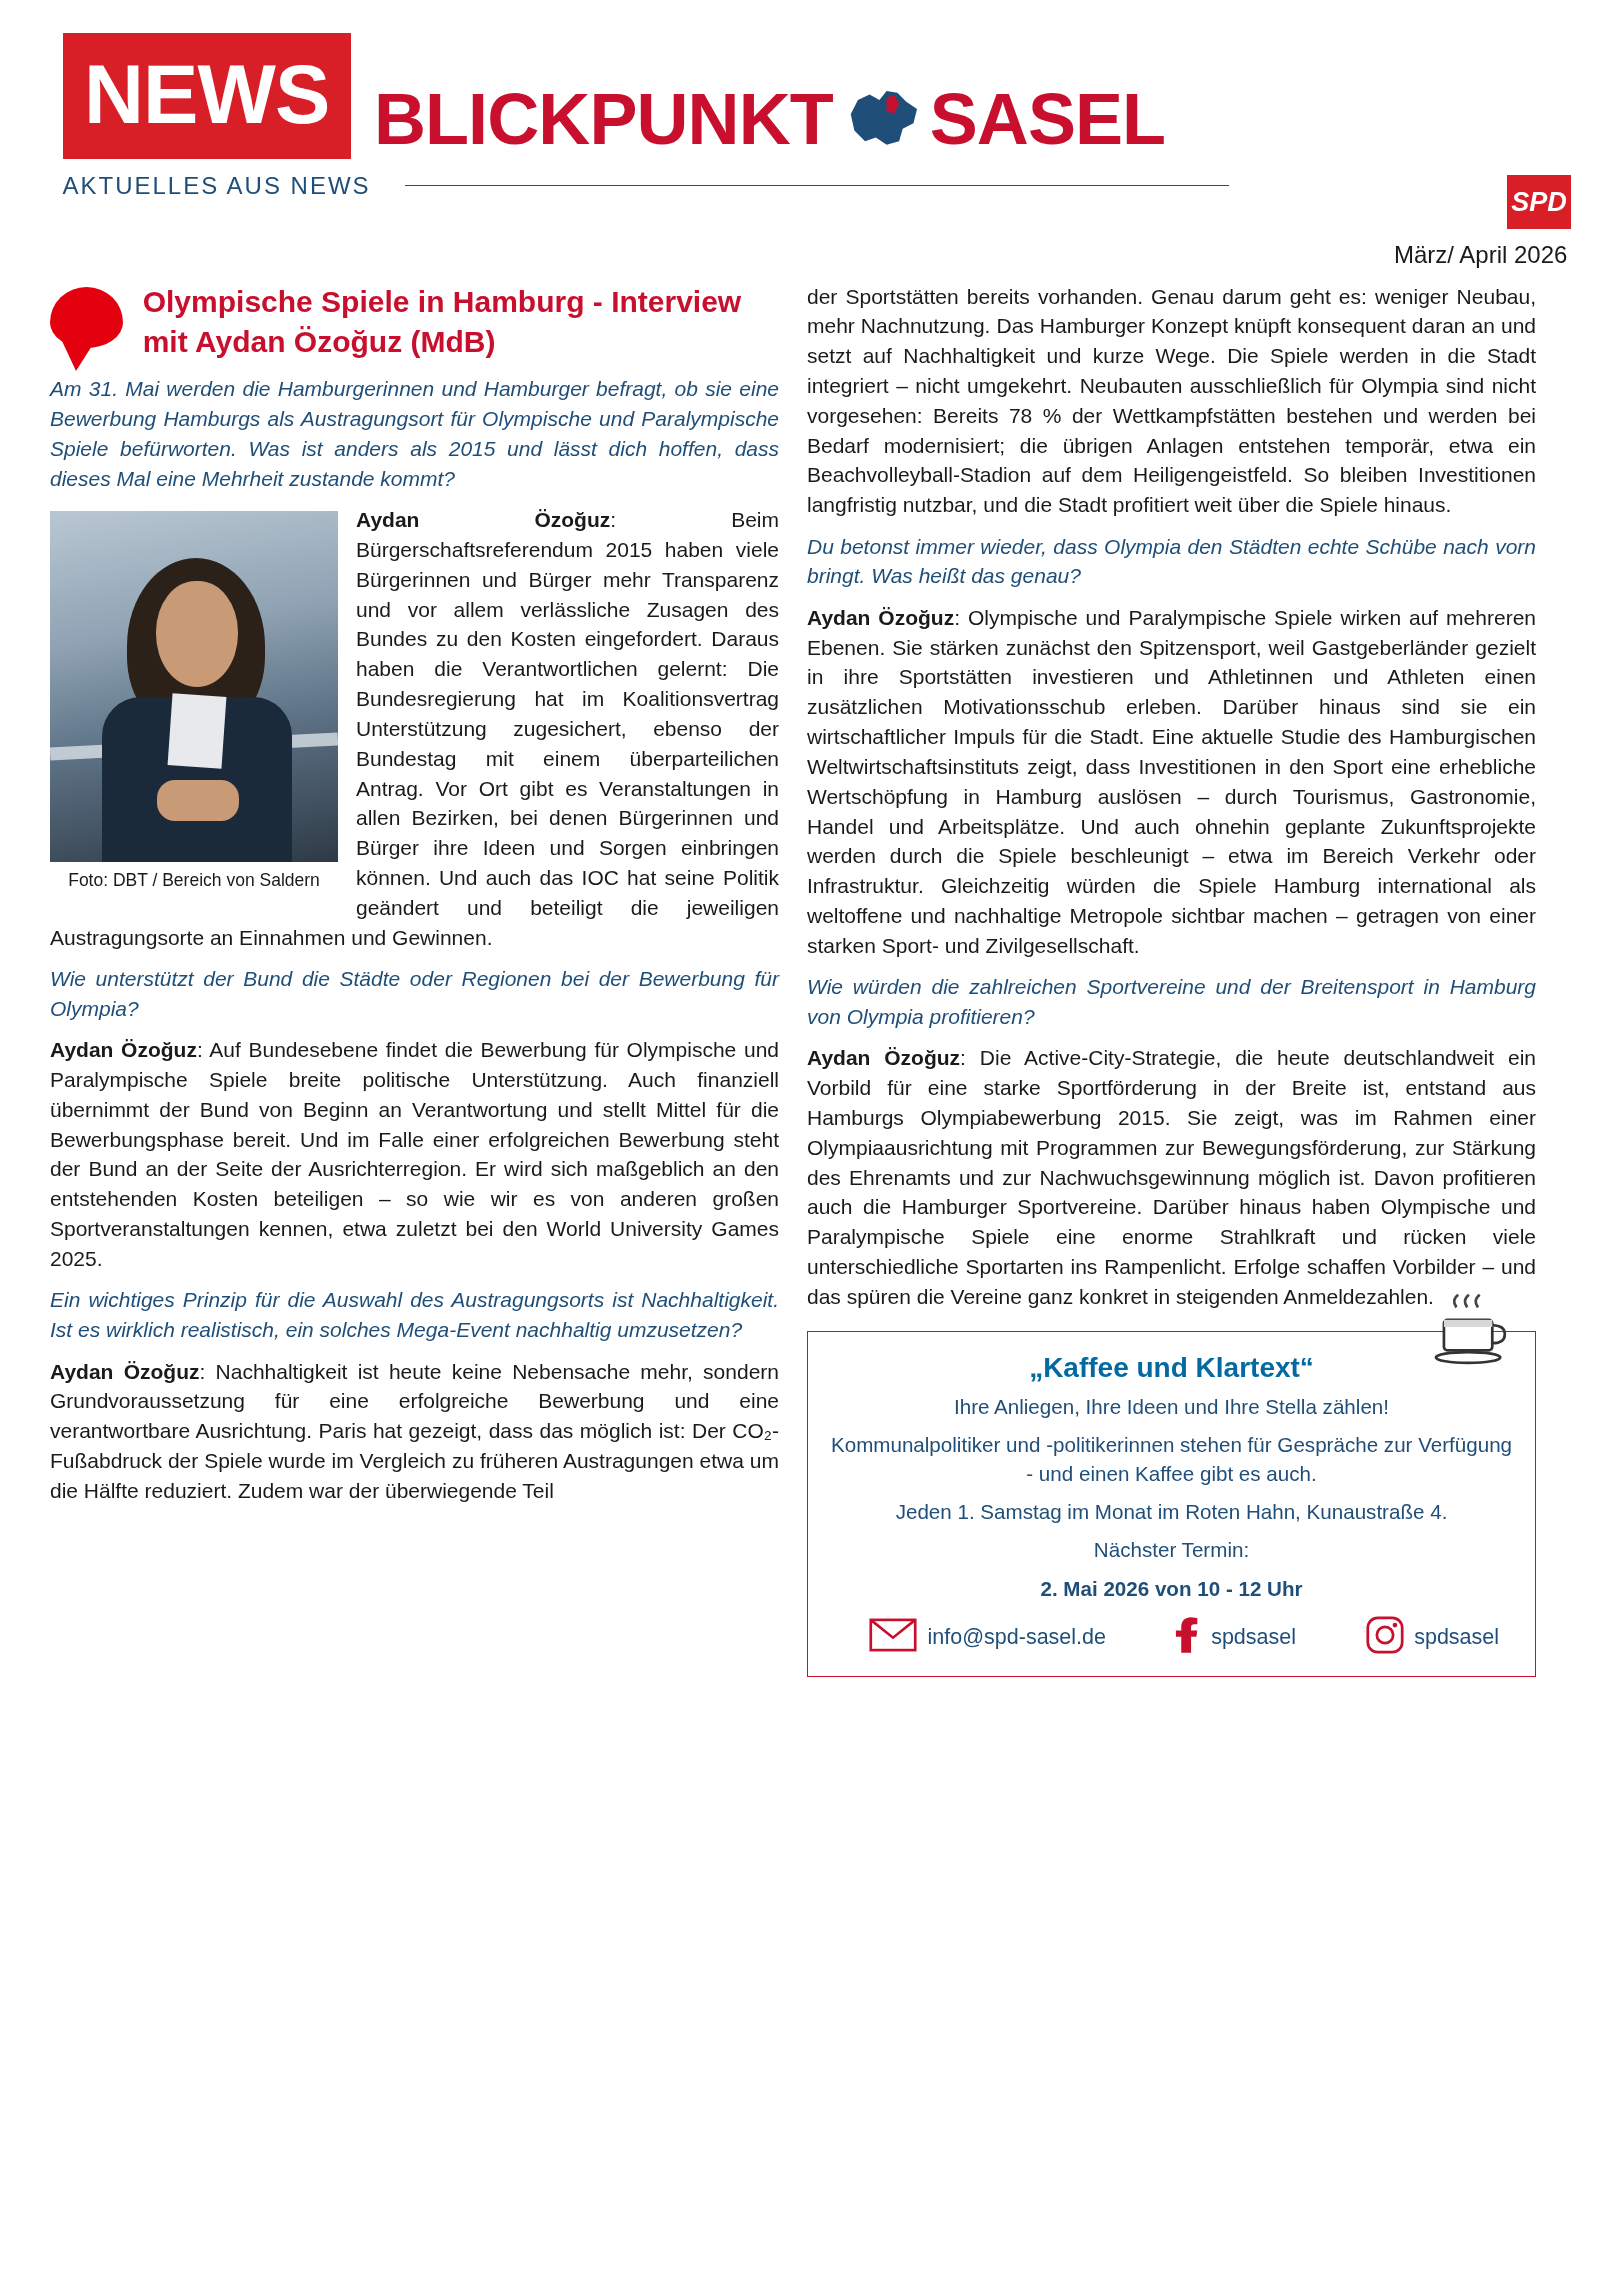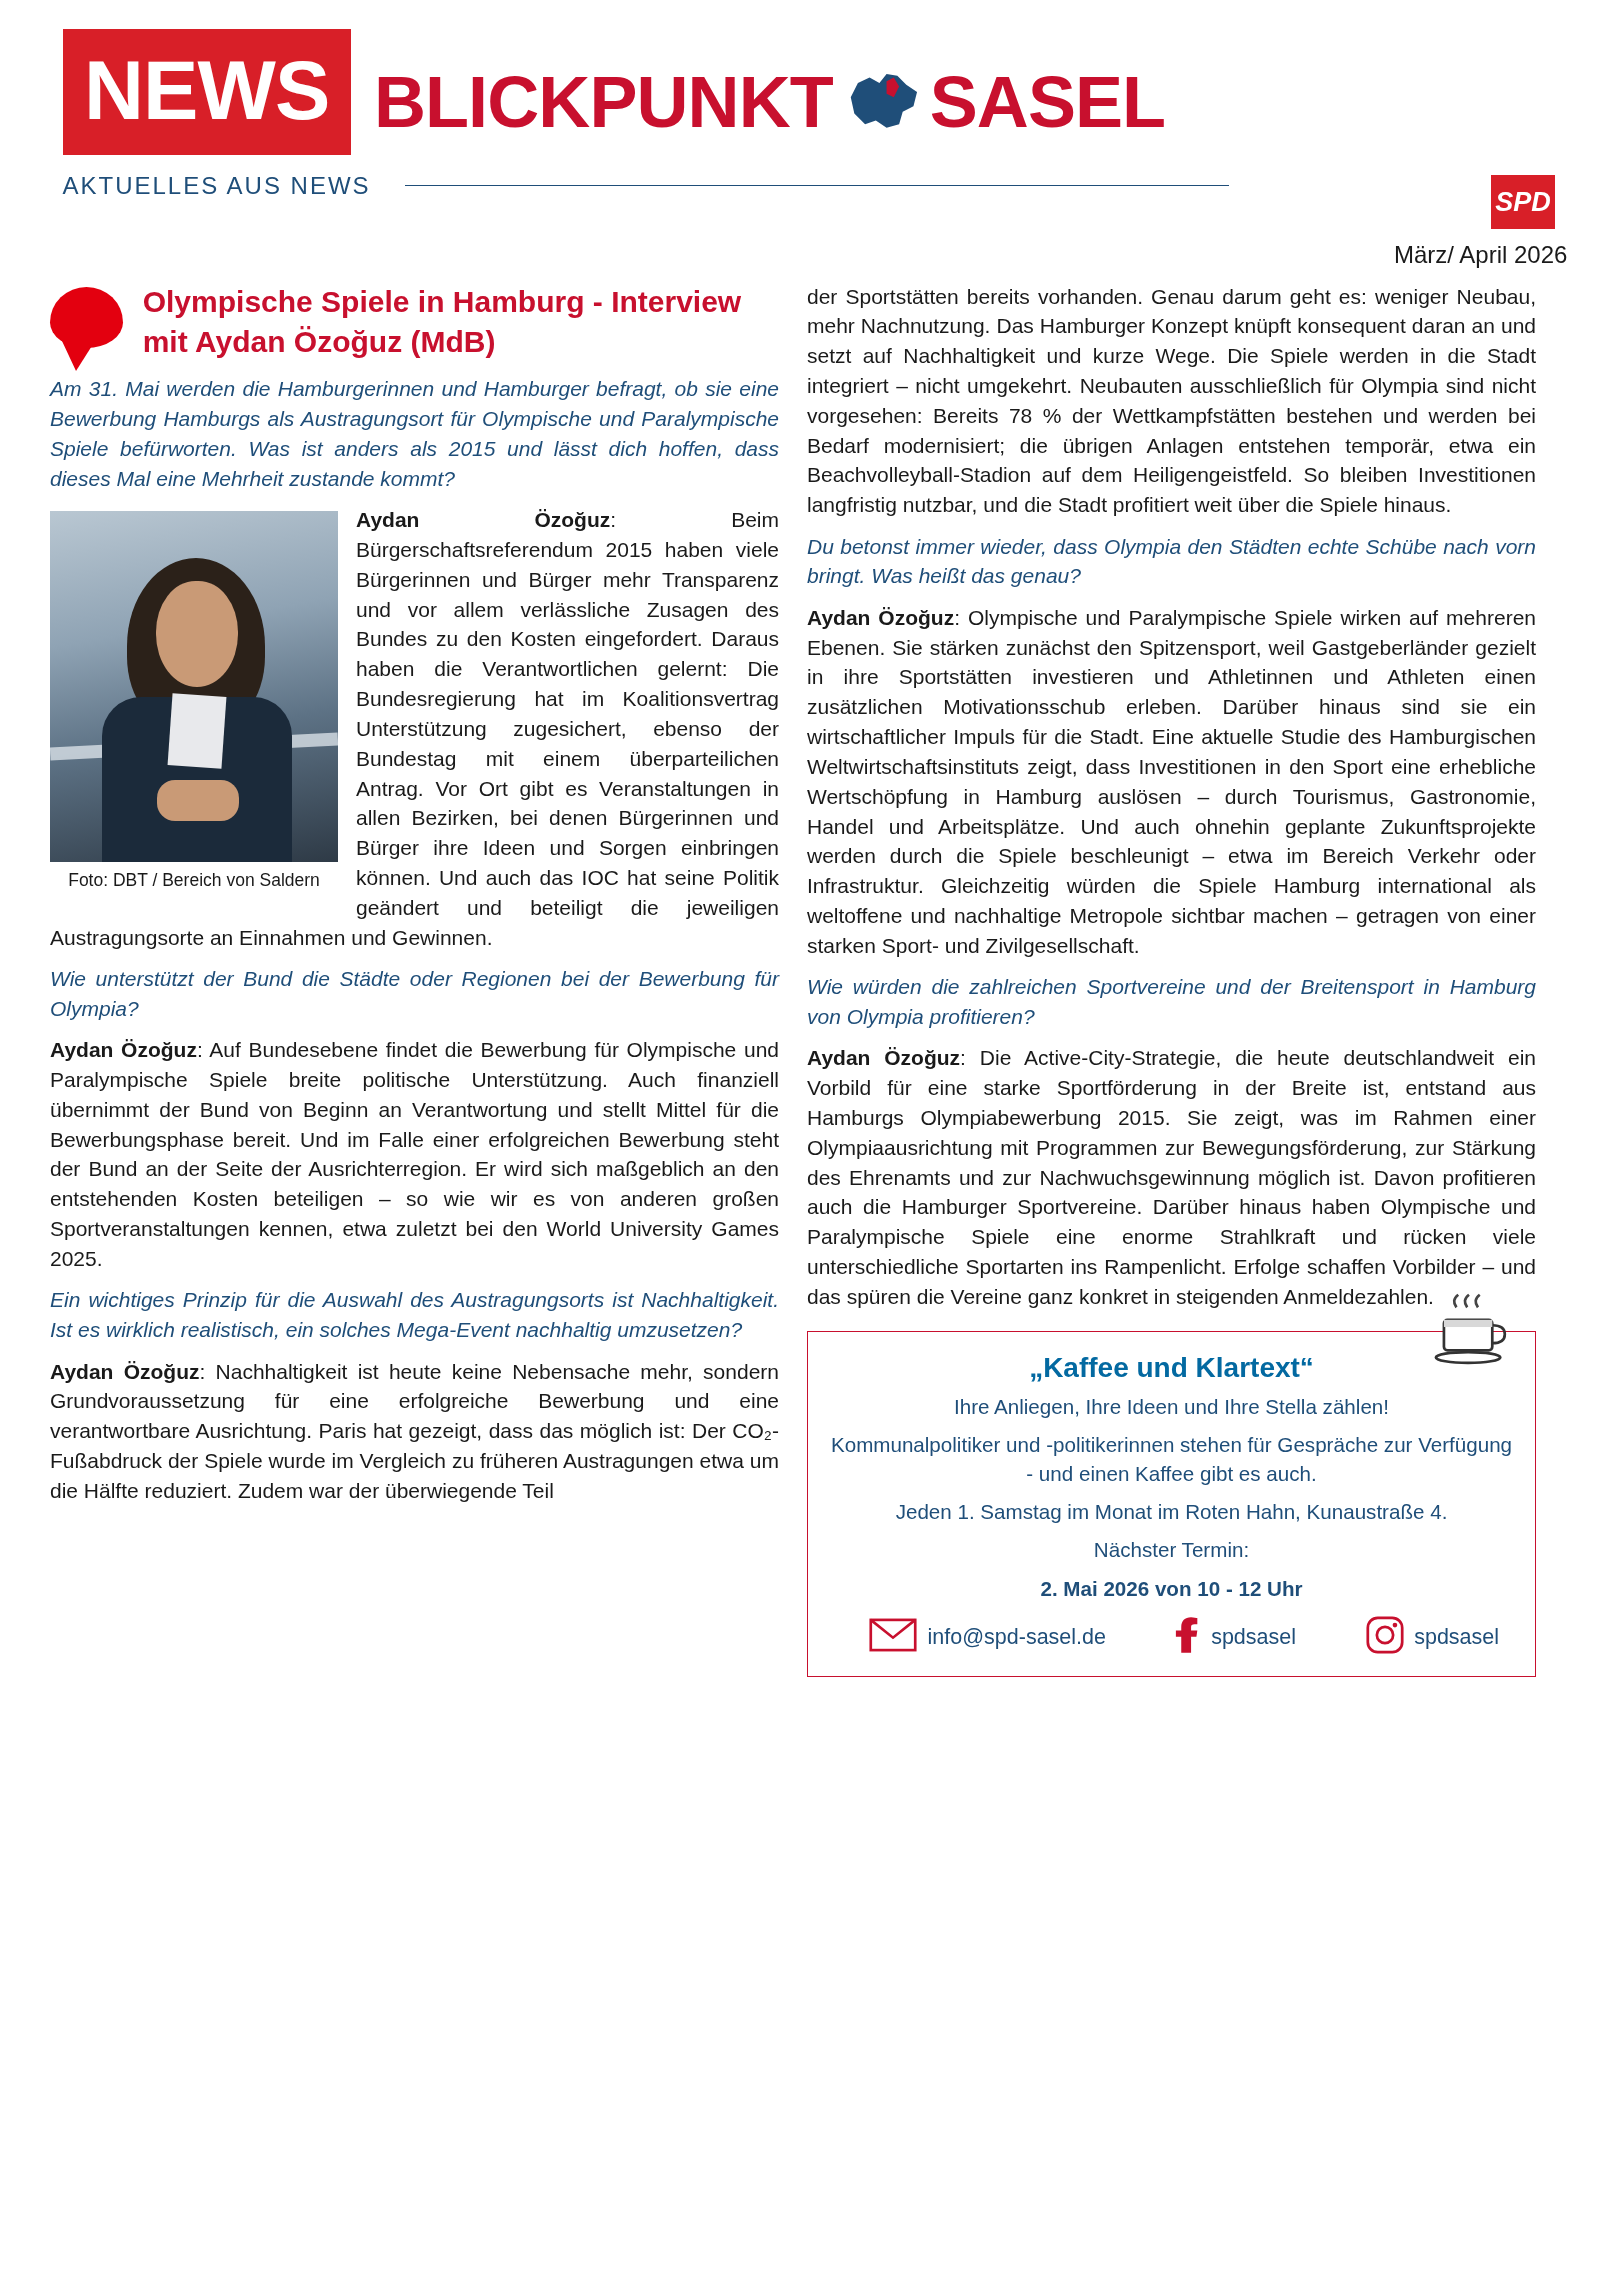--- a/index.html
+++ b/index.html
@@ -20,21 +20,21 @@
     position: relative;
   }
 
   
   .masthead {
     position: relative;
     height: 193px;
   }
   .mast-row {
     display: flex;
-    align-items: center;
+    align-items: flex-end;
     height: 134px;
   }
   .news-box {
     background: #d81f28;
     color: #ffffff;
     font-size: 83px;
     font-weight: bold;
     letter-spacing: -0.9px;
     line-height: 1;
     padding: 19.7px 21.5px 23px 21.5px;
@@ -53,21 +53,21 @@
     white-space: nowrap;
   }
   .mast-map {
     display: inline-block;
     margin: 0 3.6px 0 7.2px;
     position: relative;
     top: 3.6px;
   }
   .spd-logo {
     position: absolute;
-    right: 16px;
+    right: 0;
     top: 150px;
     width: 64px;
     height: 54px;
     background: #d81f28;
     color: #fff;
     font-size: 27px;
     font-weight: bold;
     font-style: italic;
     display: flex;
     align-items: center;

